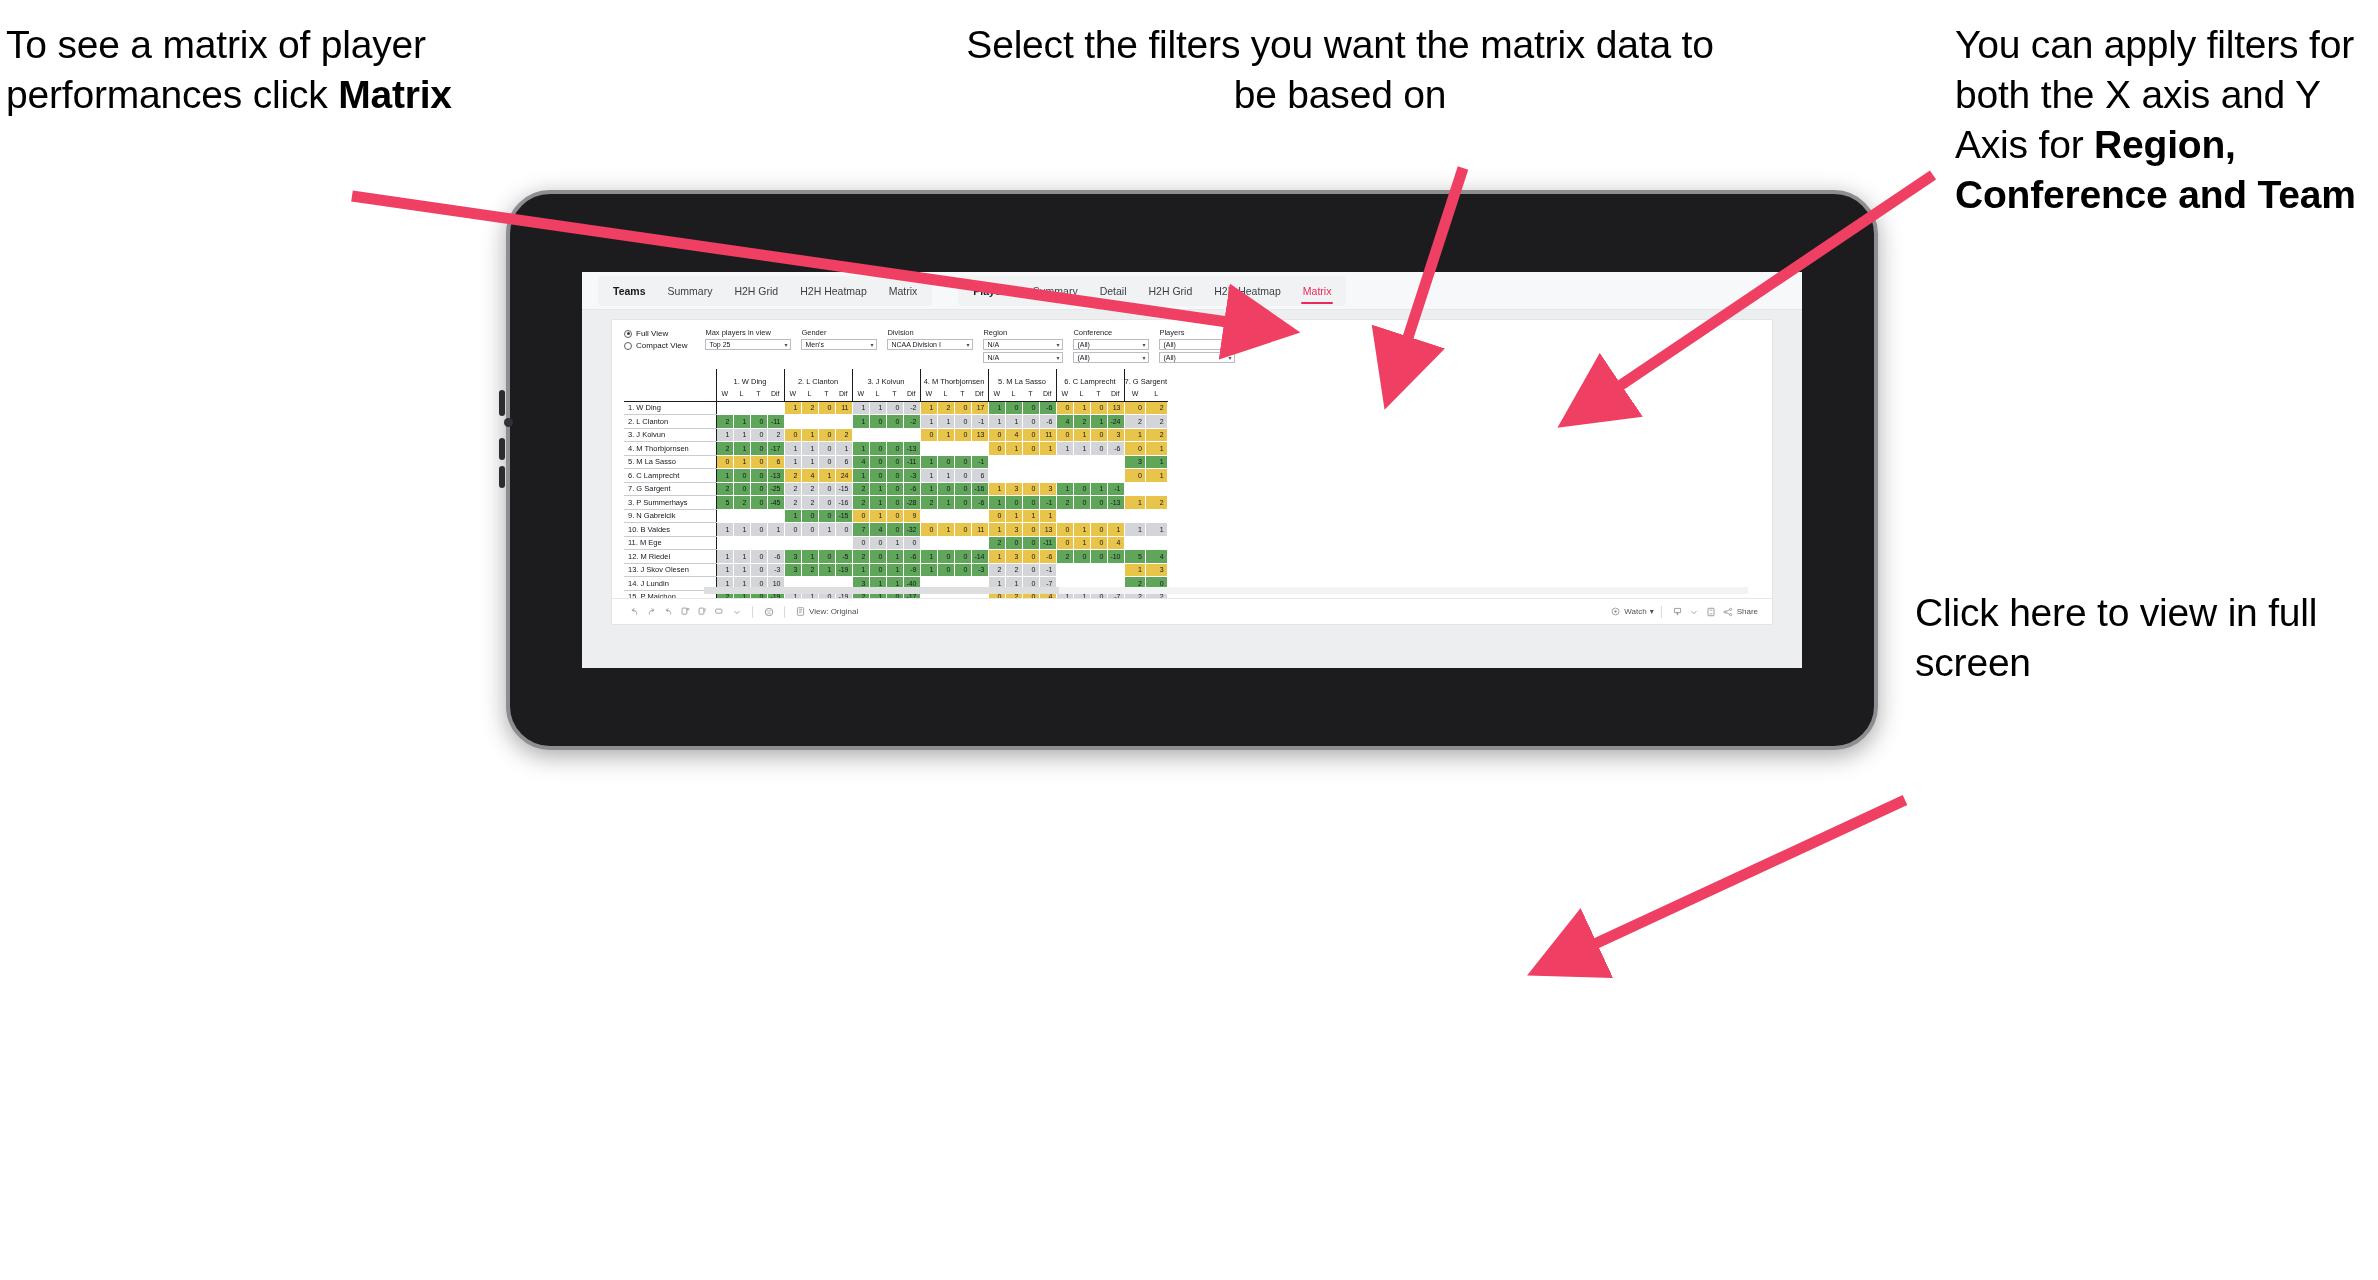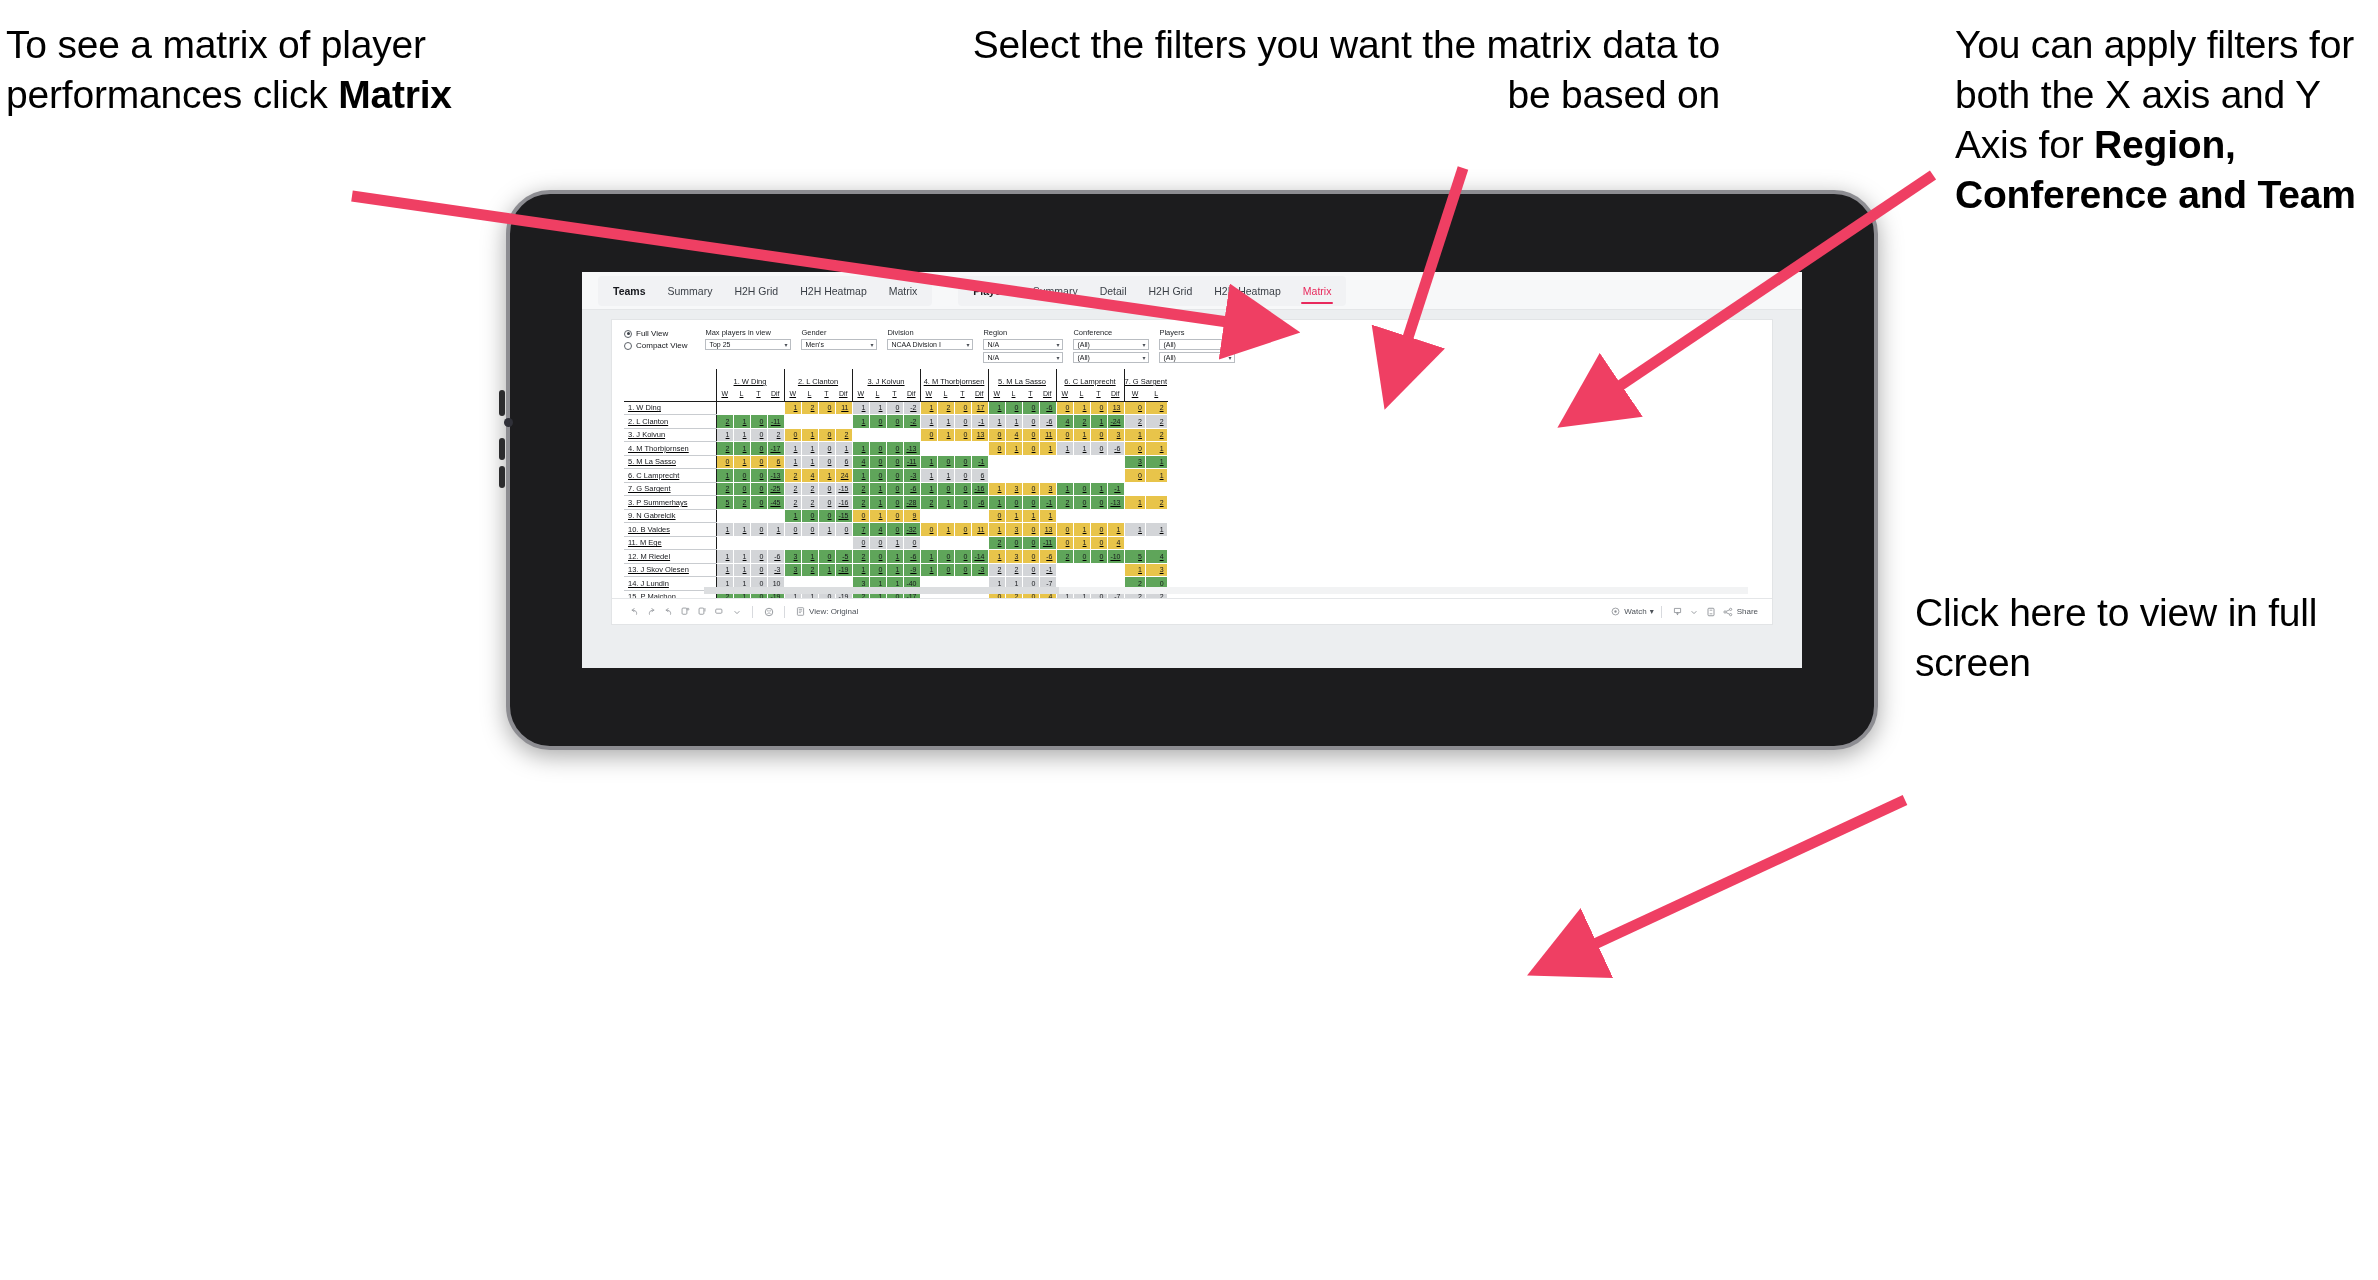--- a/index.html
+++ b/index.html
@@ -17,21 +17,21 @@
     position:absolute;
     color:#000;
     font-size:39px;
     line-height:1.28;
     font-family:"Liberation Sans", sans-serif;
     font-weight:400;
     letter-spacing:-0.2px;
   }
   .annot b { font-weight:700; }
   #annot-left   { left:6px;   top:20px;  width:470px; }
-  #annot-mid    { left:960px; top:20px;  width:760px; text-align:right;}
+  #annot-mid    { left:960px; top:20px;  width:760px; text-align:center;}
   #annot-right  { left:1955px;top:20px;  width:420px; }
   #annot-bottom { left:1915px;top:588px; width:450px; }
 
   
   .arrow-svg { position:absolute; left:0; top:0; width:2378px; height:1280px; pointer-events:none; }
 
   
   #tablet {
     position:absolute; left:506px; top:190px;
     width:1372px; height:560px;
@@ -134,21 +134,21 @@
     background:#fff; position:relative; flex:none;
   }
   .rdot.on::after {
     content:""; position:absolute; left:1.5px; top:1.5px;
     width:3px; height:3px; border-radius:50%; background:#3a3f46;
   }
   .rlabel { font-size:8px; color:#15171b; }
 
   
   .matrix-wrap { flex:1; overflow:hidden; position:relative; padding:0 12px; }
-  table.mx { border-collapse:collapse; table-layout:fixed; font-family:"Liberation Sans", sans-serif;text-decoration:underline; }
+  table.mx { border-collapse:collapse; table-layout:fixed; font-family:"Liberation Sans", sans-serif; }
   table.mx th, table.mx td { padding:0; }
   .hdr-top th {
     font-size:7.5px; font-weight:400; color:#15171b; text-align:center;
     height:17px; vertical-align:bottom; padding-bottom:1px;
     border-left:1px solid #1c1c1c; white-space:nowrap; overflow:hidden;
   }
   .hdr-top th.namecol { border-left:none; }
   .hdr-sub th {
     font-size:7px; font-weight:400; color:#15171b; text-align:center;
     height:15px; vertical-align:middle;

